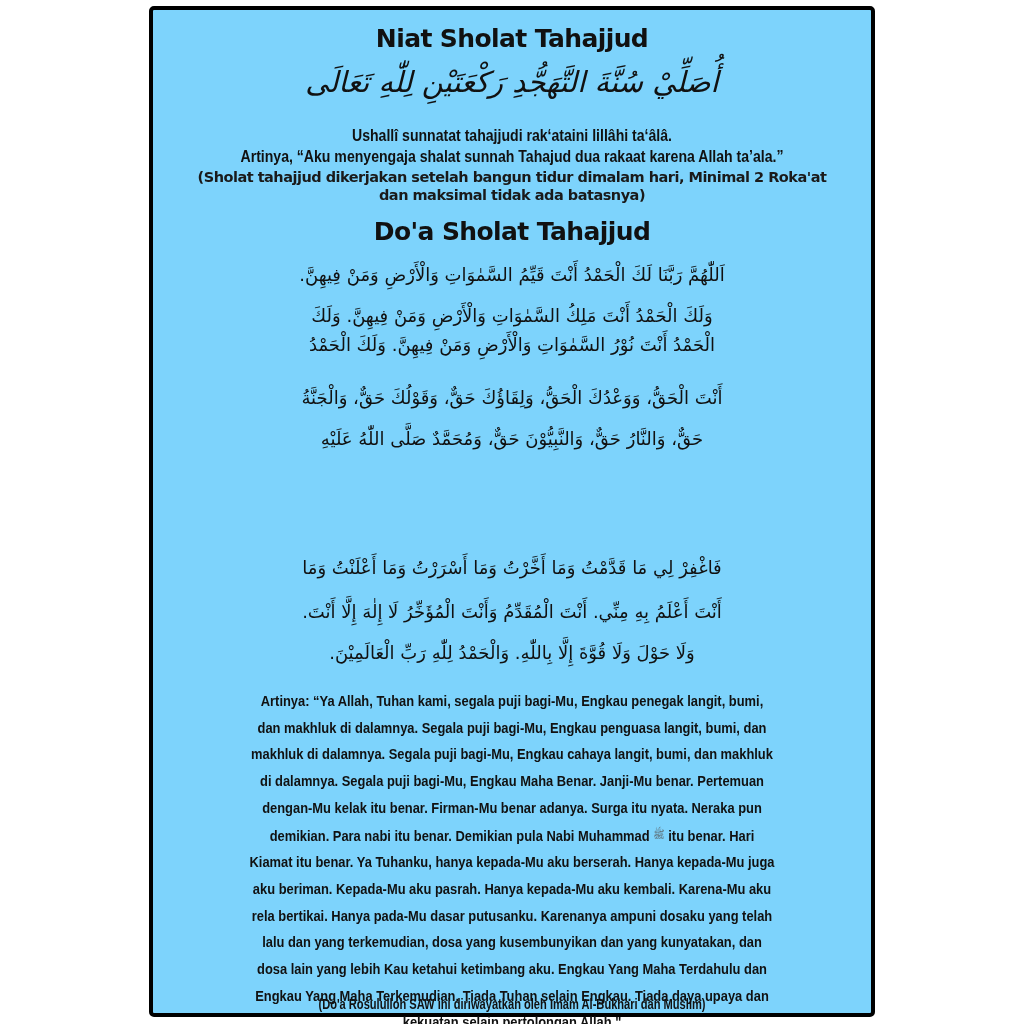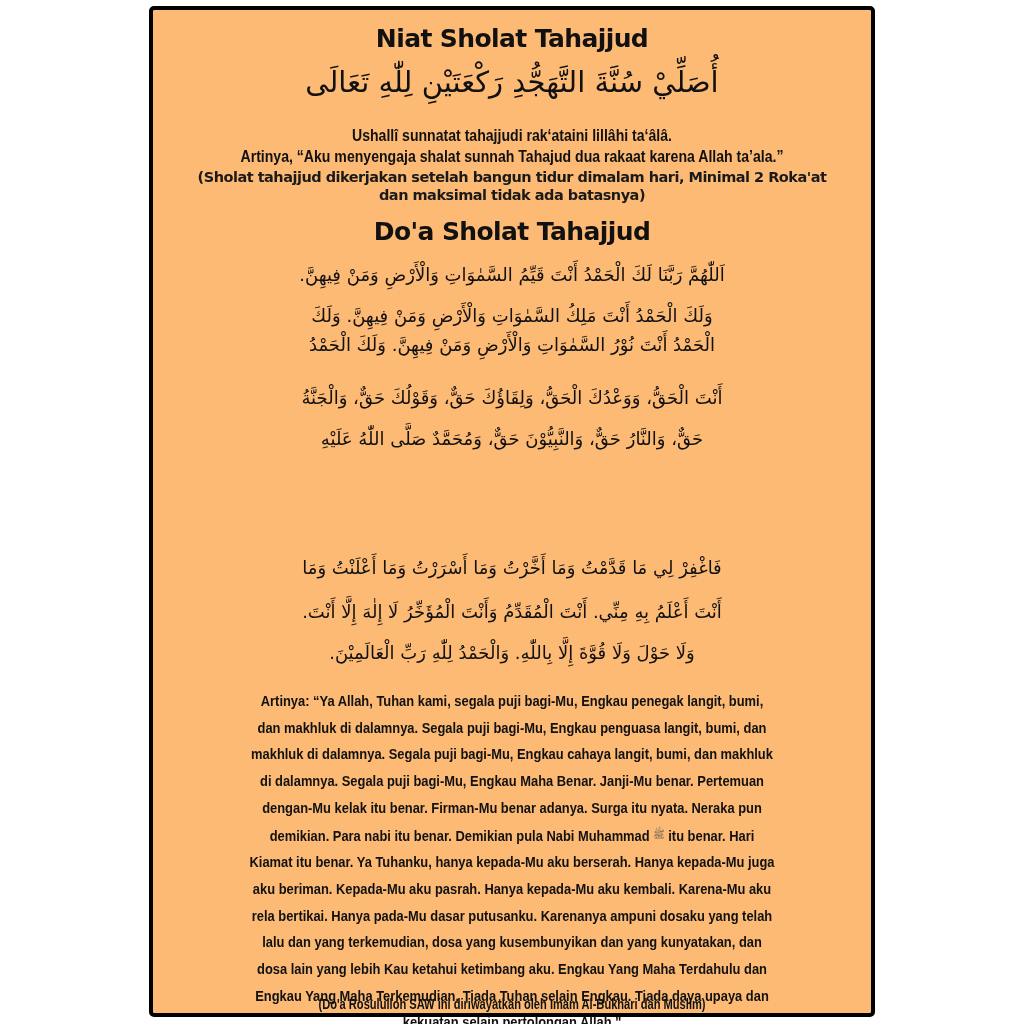--- a/index.html
+++ b/index.html
@@ -11,21 +11,21 @@
       overflow: hidden;
     }
     .sheet {
       position: absolute;
       left: 149px;
       top: 6px;
       width: 718px;
       height: 1003px;
       border: 4px solid #000000;
       border-radius: 5px;
-      background: #fdba74;
+      background: #7dd3fc;
       box-sizing: content-box;
       color: #111111;
       text-align: center;
     }
     .title {
       font-family: "DejaVu Sans", sans-serif;
       font-weight: bold;
       font-size: 25px;
       letter-spacing: -0.6px;
       line-height: 30px;
@@ -43,20 +43,21 @@
       position: absolute;
       left: 4px; right: 4px;
       margin: 0;
       white-space: nowrap;
       color: #111111;
     }
     .arabic.niat-ar {
       top: 48px;
       font-size: 29px;
       line-height: 48px;
+      font-style: italic;
     }
     .arabic.doa-ar {
       font-size: 18px;
       line-height: 40.5px;
     }
 
     .latin {
       font-family: "Liberation Sans", sans-serif;
       font-weight: bold;
       position: absolute;

